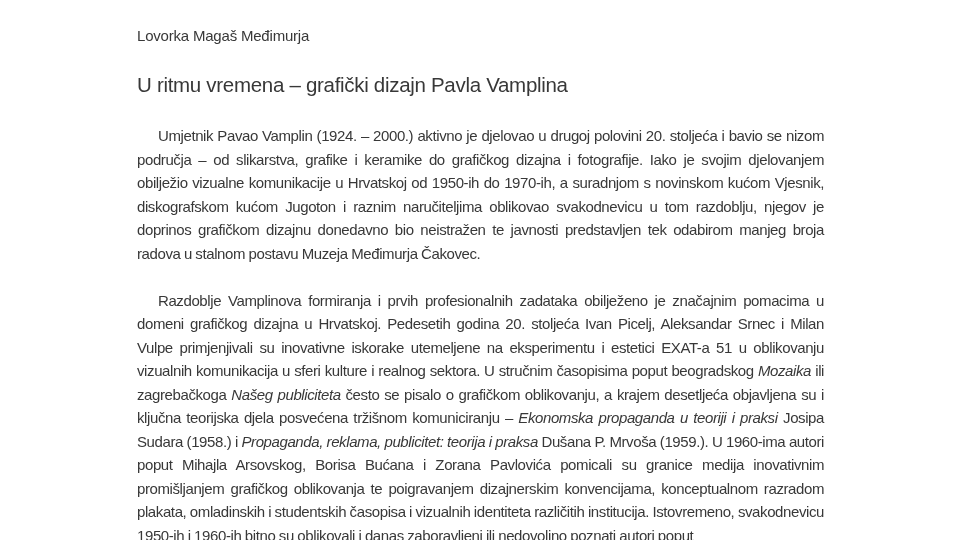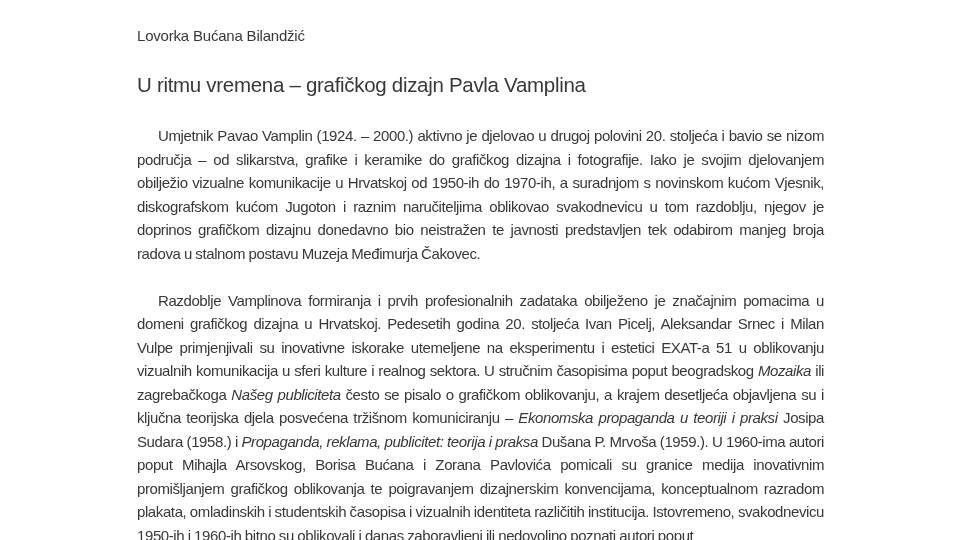--- a/index.html
+++ b/index.html
@@ -56,21 +56,21 @@
     margin: 0 0 23.5px 0;
     text-indent: 21px;
   }
   .body-text em {
   }
 </style>
 </head>
 <body>
 
 <div class="page">
-  <div class="author">Lovorka Bućana Bilandžić</div>
+  <div class="author">Lovorka Magaš Međimurja</div>
 
-  <h1 class="title">U ritmu vremena – grafičkog dizajn Pavla Vamplina</h1>
+  <h1 class="title">U ritmu vremena – grafički dizajn Pavla Vamplina</h1>
 
   <div class="body-text">
     <p><span>Umjetnik Pavao Vamplin (1924. – 2000.) aktivno je djelovao u drugoj polovini 20. stoljeća i bavio se nizom područja – od slikarstva, grafike i keramike do grafičkog dizajna i fotografije. Iako je svojim djelovanjem obilježio vizualne komunikacije u Hrvatskoj od 1950-ih do 1970-ih, a suradnjom s novinskom kućom Vjesnik, diskografskom kućom Jugoton i raznim naručiteljima oblikovao svakodnevicu u tom razdoblju, njegov je doprinos grafičkom dizajnu donedavno bio neistražen te javnosti predstavljen tek odabirom manjeg broja radova u stalnom postavu Muzeja Međimurja Čakovec.</span></p>
     <p><span>Razdoblje Vamplinova formiranja i prvih profesionalnih zadataka obilježeno je značajnim pomacima u domeni grafičkog dizajna u Hrvatskoj. Pedesetih godina 20. stoljeća Ivan Picelj, Aleksandar Srnec i Milan Vulpe primjenjivali su inovativne iskorake utemeljene na eksperimentu i estetici EXAT-a 51 u oblikovanju vizualnih komunikacija u sferi kulture i realnog sektora. U stručnim časopisima poput beogradskog </span><em>Mozaika</em><span> ili zagrebačkoga </span><em>Našeg publiciteta</em><span> često se pisalo o grafičkom oblikovanju, a krajem desetljeća objavljena su i ključna teorijska djela posvećena tržišnom komuniciranju – </span><em>Ekonomska propaganda u teoriji i praksi</em><span> Josipa Sudara (1958.) i </span><em>Propaganda, reklama, publicitet: teorija i praksa</em><span> Dušana P. Mrvoša (1959.). U 1960-ima autori poput Mihajla Arsovskog, Borisa Bućana i Zorana Pavlovića pomicali su granice medija inovativnim promišljanjem grafičkog oblikovanja te poigravanjem dizajnerskim konvencijama, konceptualnom razradom plakata, omladinskih i studentskih časopisa i vizualnih identiteta različitih institucija. Istovremeno, svakodnevicu 1950-ih i 1960-ih bitno su oblikovali i danas zaboravljeni ili nedovoljno poznati autori poput</span></p>
   </div>
 </div>
 
 </body></html>

